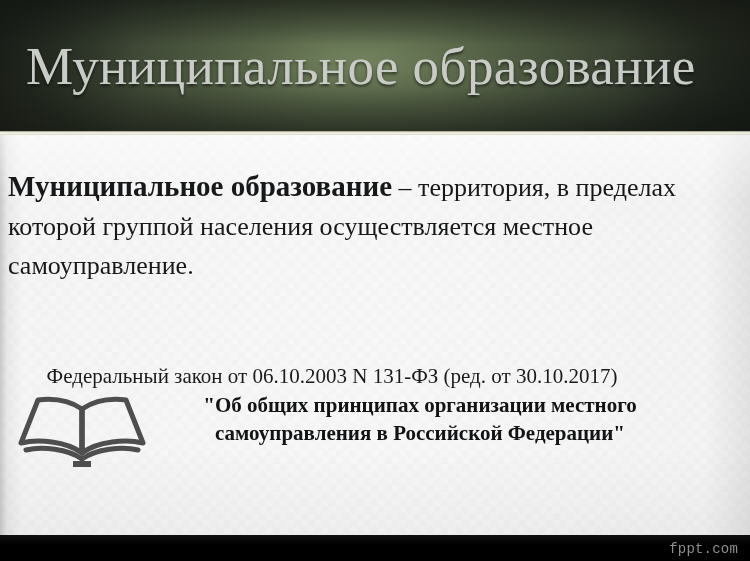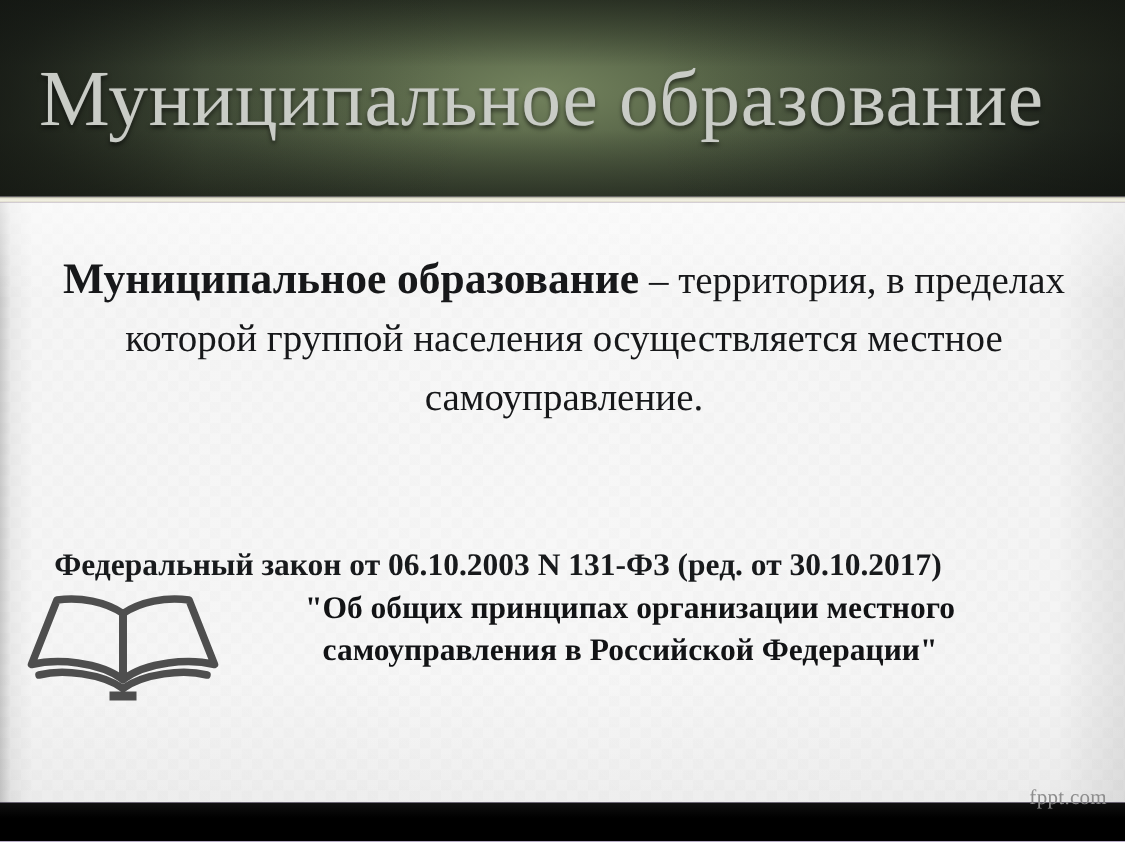--- a/index.html
+++ b/index.html
@@ -112,42 +112,42 @@
   }
 
   .definition {
     position: absolute;
     left: 8px;
     top: 32px;
     width: 736px;
     color: #17181a;
     font-size: 27px;
     line-height: 38px;
-    text-align: center;
+    text-align: left;
     z-index: 2;
   }
   .definition .lead {
     font-weight: 700;
     font-size: 29px;
   }
   .definition .rest {
     font-weight: 400;
     font-size: 26px;
   }
 
   
   .law-ref {
     position: absolute;
     left: 0;
     top: 228px;
     width: 664px;
     text-align: center;
     font-size: 21px;
     line-height: 27px;
-    font-weight: 700;
+    font-weight: 400;
     color: #181a1c;
     z-index: 2;
   }
 
   .law-title {
     position: absolute;
     left: 140px;
     top: 256px;
     width: 560px;
     text-align: center;
@@ -173,22 +173,22 @@
     position: absolute;
     left: 0; top: 535px;
     width: 750px;
     height: 26px;
     background: linear-gradient(to bottom, #101010 0%, #000000 40%, #000000 100%);
     z-index: 5;
   }
   .watermark {
     position: absolute;
     right: 12px;
-    top: 524px;
-    font-family: Liberation Serif, serif;
+    top: 540px;
+    font-family: Liberation Mono, monospace;
     font-size: 14px;
     line-height: 18px;
     color: #8d8d8d;
     letter-spacing: 0.2px;
     z-index: 6;
   }
 </style>
 </head>
 <body>
 

